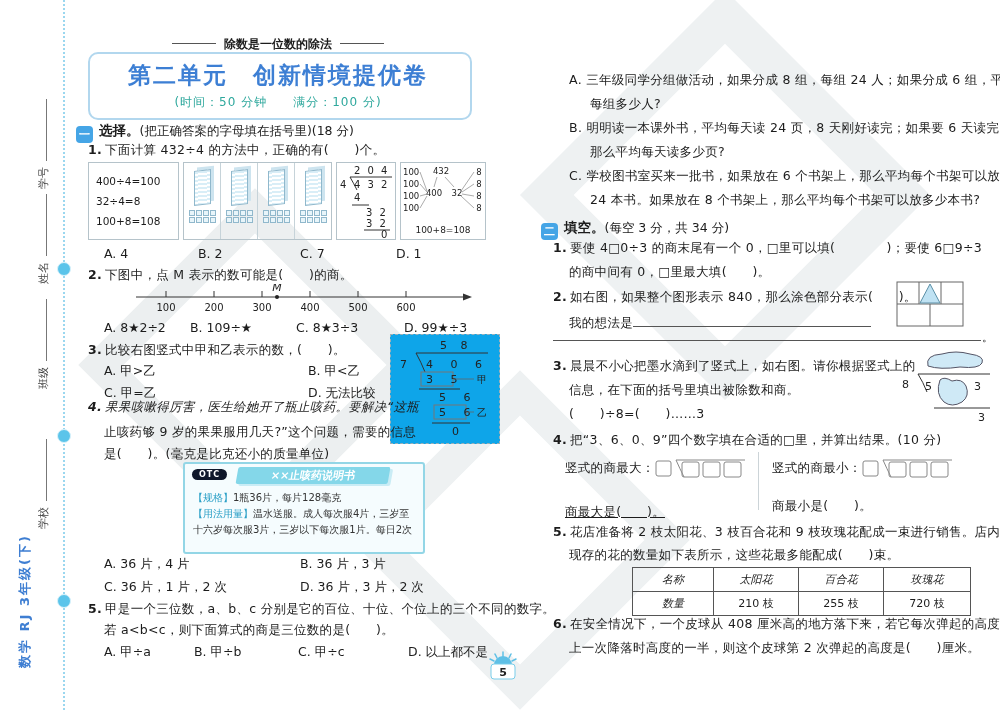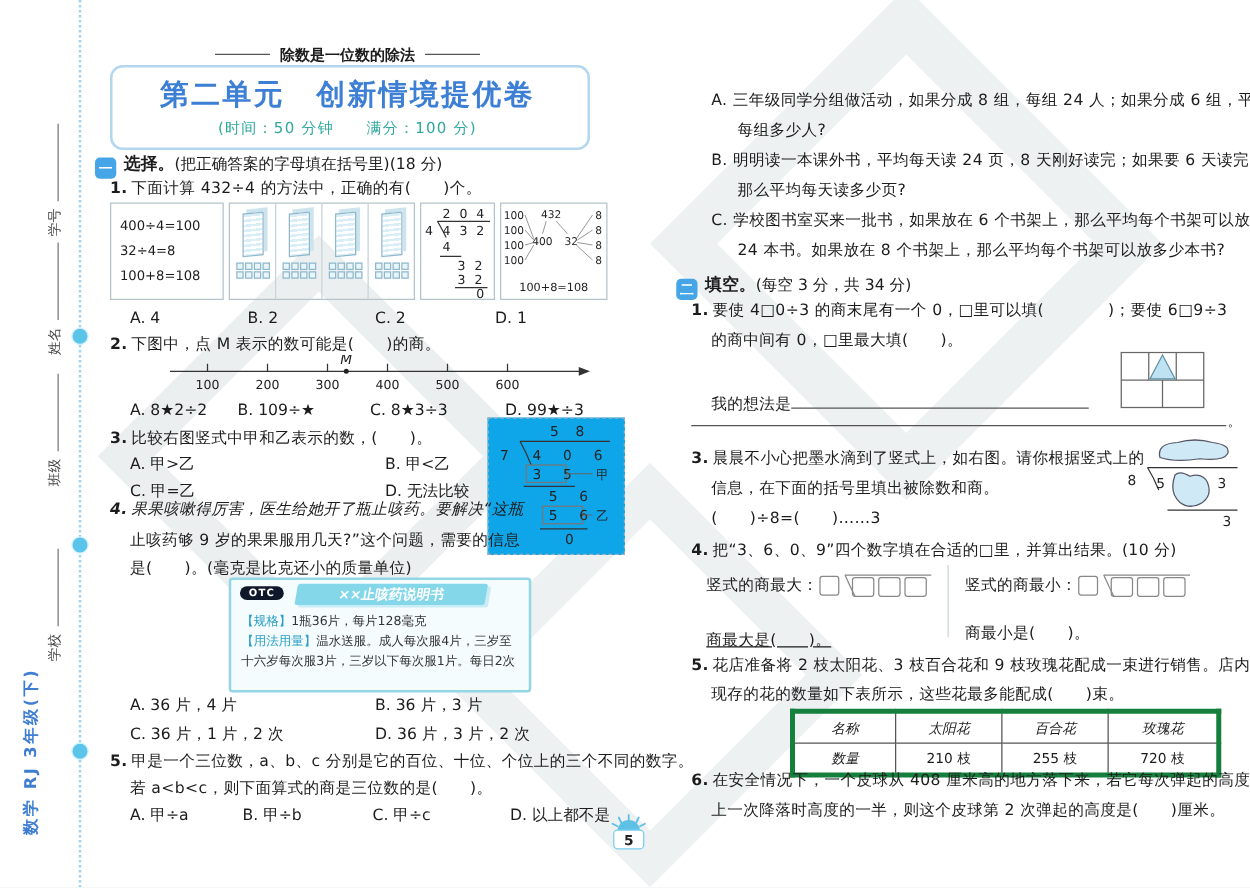--- a/index.html
+++ b/index.html
@@ -41,21 +41,21 @@
   .medbox{position:absolute;border:2px solid #93d6e6;background:#f5fcfe;border-radius:3px;}
   .otc{position:absolute;left:7px;top:5px;background:#0f172a;color:#fff;font-size:8px;font-weight:bold;
        padding:1px 7px;border-radius:8px;letter-spacing:1px;}
   .medbanner{position:absolute;left:52px;top:3px;width:152px;height:17px;background:#84d7e9;color:#fff;font-weight:bold;
              font-size:11px;text-align:center;line-height:17px;transform:skewX(-10deg);border-radius:2px;
              box-shadow:3px 2px 0 #c9ecf5;white-space:nowrap;}
   .medbody{position:absolute;left:8px;top:26px;font-size:10px;line-height:15px;color:#333;white-space:nowrap;}
   .medlabel{color:#2a9fc6;}
   .fillline{display:inline-block;width:238px;border-bottom:1px solid #555;height:12px;}
   .longline{position:absolute;border-bottom:1px solid #555;}
-  .ftable{border-collapse:collapse;border:4px solid #15803d;}
+  .ftable{border-collapse:collapse;border:1px solid #15803d;}
   .ftable td{border:1px solid #555;text-align:center;font-size:11px;height:21px;}
   .ftable .fth{font-family:"DejaVu Serif","Liberation Serif",serif;font-style:italic;}
   .divider{position:absolute;border-left:1px solid #ccd4d8;}
   svg text{font-family:"DejaVu Sans","Liberation Sans",sans-serif;fill:#222;}
 </style>
 </head>
 <body>
 
 <div id="page">
 
@@ -195,21 +195,21 @@
         <line x1="60" y1="28" x2="73" y2="9"></line>
           <line x1="61" y1="29" x2="73" y2="21"></line>
         <line x1="61" y1="31" x2="73" y2="33"></line>
           <line x1="60" y1="33" x2="73" y2="45"></line>
       </g>
       <text x="42" y="70" font-size="9" text-anchor="middle">100+8=108</text>
     </svg>
   </div>
   <span class="abs opt" style="left:104px;top:246px;">A. 4</span>
   <span class="abs opt" style="left:198px;top:246px;">B. 2</span>
-  <span class="abs opt" style="left:300px;top:246px;">C. 2</span>
+  <span class="abs opt" style="left:300px;top:246px;">C. 7</span>
   <span class="abs opt" style="left:396px;top:246px;">D. 1</span>
 
   <div class="abs q" style="left:88px;top:267px;">
     <span class="qnum">2.</span><span>下图中，点 M 表示的数可能是(　　)的商。</span>
   </div>
   <svg class="abs" style="left:128px;top:284px;" width="350" height="34" viewBox="0 0 350 34">
     <line x1="8" y1="13" x2="338" y2="13" stroke="#333" stroke-width="1"></line>
     <polygon points="344,13 335,9.5 335,16.5" fill="#333"></polygon>
     <g stroke="#333" stroke-width="1">
       <line x1="38" y1="7" x2="38" y2="13"></line>
@@ -301,20 +301,23 @@
 
   <div class="abs sechead" style="left:541px;top:217px;">
     <span class="secicon">二</span><span class="seclabel">填空。</span><span class="secnote">(每空 3 分，共 34 分)</span>
   </div>
 
   <div class="abs q" style="left:553px;top:240px;">
     <span class="qnum">1.</span><span>要使 4□0÷3 的商末尾有一个 0，□里可以填(　　　　)；要使 6□9÷3</span>
   </div>
   <div class="abs q" style="left:569px;top:264px;">的商中间有 0，□里最大填(　　)。</div>
 
+  <div class="abs q" style="left:553px;top:289px;">
+    <span class="qnum">2.</span><span>如右图，如果整个图形表示 840，那么涂色部分表示(　　)。</span>
+  </div>
   <svg class="abs" style="left:896px;top:281px;" width="68" height="48" viewBox="0 0 68 48">
     <rect x="1" y="1" width="66" height="44" fill="none" stroke="#666"></rect>
     <line x1="1" y1="23" x2="67" y2="23" stroke="#666"></line>
     <line x1="23" y1="1" x2="23" y2="23" stroke="#666"></line>
     <line x1="45" y1="1" x2="45" y2="23" stroke="#666"></line>
     <line x1="34" y1="23" x2="34" y2="45" stroke="#666"></line>
     <polygon points="24,22 34,3 44,22" fill="#bfe2f3" stroke="#5a8fa6"></polygon>
   </svg>
   <div class="abs q" style="left:569px;top:314px;">
     <span>我的想法是</span><span class="fillline"></span>

